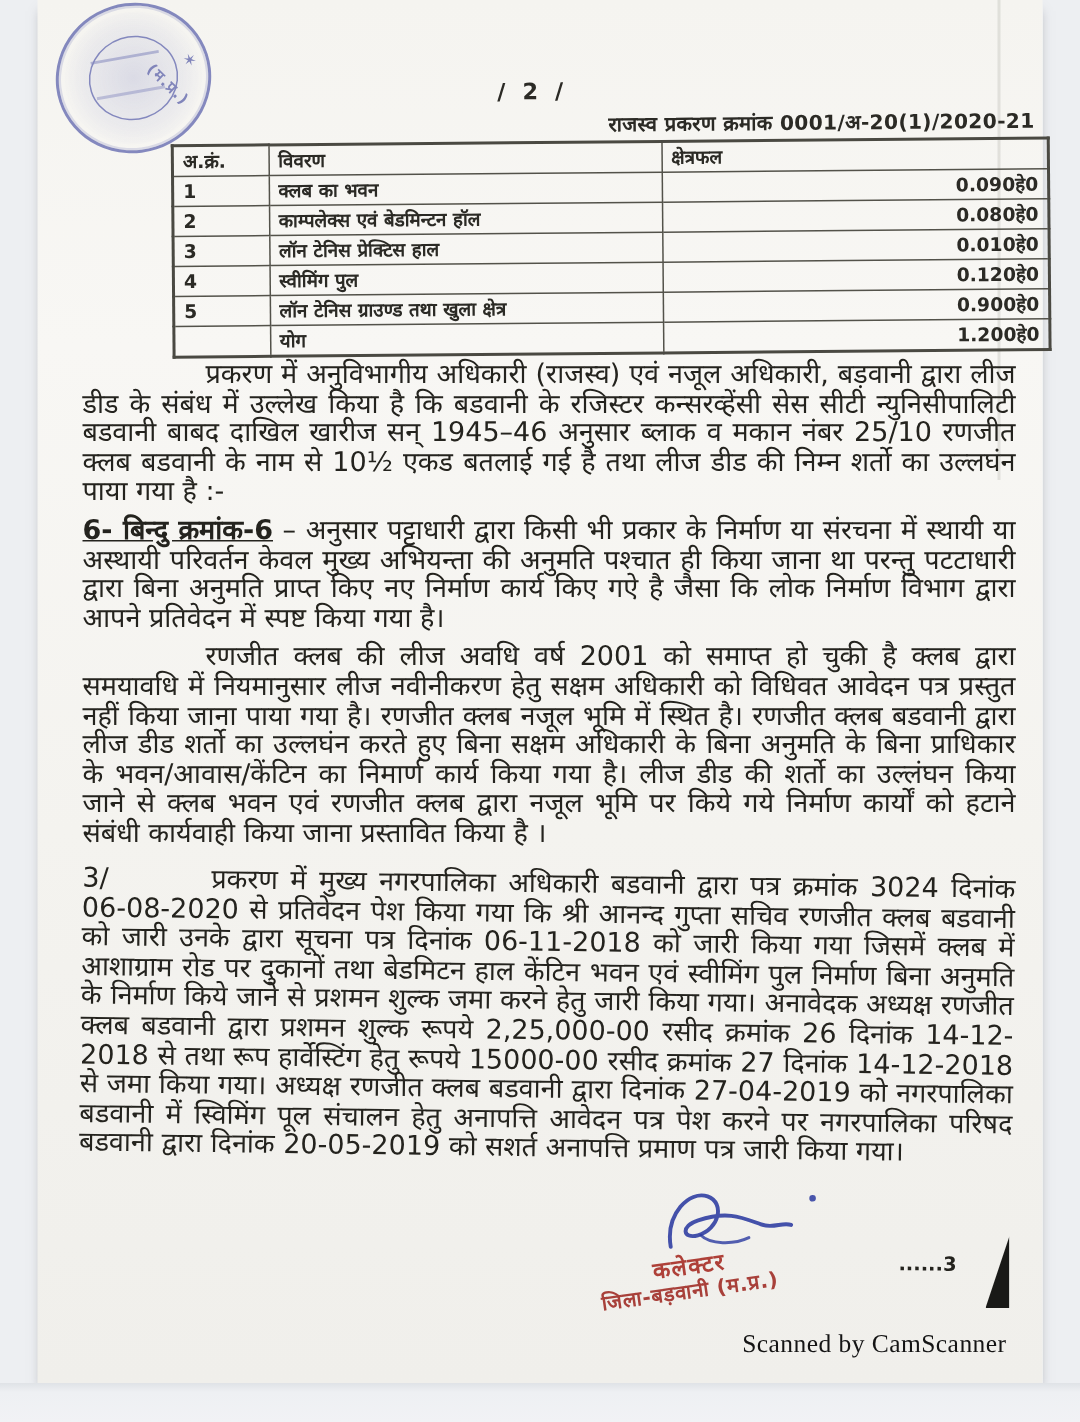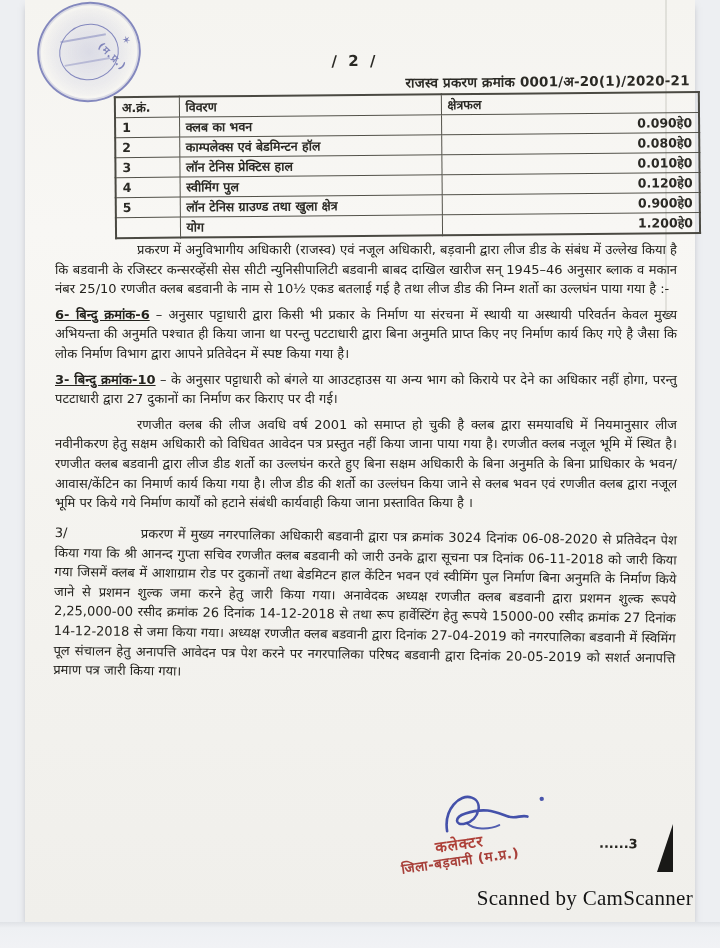--- a/index.html
+++ b/index.html
@@ -45,21 +45,21 @@
     border-collapse:collapse; font-size:12.5px; color:#2b2a25;
     border:2px solid #4a4942; }
   table.area-table th, table.area-table td {
     border:1.4px solid #53524a; padding:1px 6px; height:19px;
     font-weight:bold; text-align:left; vertical-align:middle; }
   table.area-table td.num  { width:64px; }
   table.area-table td.desc { width:262px; }
   table.area-table td.area { text-align:right; }
 
   .body-text { position:absolute; left:30px; top:240px; width:622px;
-    font-size:13px; line-height:19.6px; text-align:justify; color:#24231e;
+    font-size:18px; line-height:19.6px; text-align:justify; color:#24231e;
     font-weight:500; }
   .para { margin:0 0 6px 0; }
   .indent1 { text-indent:82px; }
   .lead-underline { font-weight:bold; text-decoration:underline; }
   .para .lead3 { display:inline-block; width:86px; font-weight:500; }
   .warp-bottom { transform:rotate(0.7deg); transform-origin:0 0; display:block; margin-top:10px; }
 
   .sign-block { position:absolute; left:368px; top:790px; width:200px; height:100px;
     transform:rotate(1deg); }
   .sign-svg { position:absolute; left:40px; top:0; }
@@ -68,21 +68,21 @@
   .stamp-district { position:absolute; left:8px; top:62px; color:#a8403a; font-weight:bold;
     font-size:13.5px; transform:rotate(-9deg); letter-spacing:.5px; white-space:nowrap; }
 
   .cont-mark { position:absolute; left:574px; top:836px; font-size:13px; font-weight:bold;
     color:#24231e; transform:rotate(0.7deg); }
 
   .corner-artifact { position:absolute; left:632px; top:824px; width:16px; height:48px;
     background:#191917; clip-path:polygon(100% 0, 100% 100%, 0 100%);
     filter:blur(.4px); }
 
-  .scan-credit { position:absolute; right:2px; top:886px; font-size:21px; color:#141414;
+  .scan-credit { position:absolute; right:24px; top:886px; font-size:17px; color:#141414;
     font-family:"Liberation Serif","DejaVu Serif",serif; letter-spacing:.3px; }
 
   .below-strip { position:absolute; left:0; top:922px; width:720px; height:26px;
     background:linear-gradient(180deg,#dfe2e6 0,#eef0f3 6px,#f1f2f5 100%); }
 </style>
 </head>
 <body>
 
 <div class="page">
 
@@ -140,21 +140,20 @@
           <td class="desc">योग</td>
           <td class="area">1.200हे0</td>
         </tr>
       </tbody>
     </table>
   </div>
 
   <div class="body-text">
     <p class="para indent1">प्रकरण में अनुविभागीय अधिकारी (राजस्व) एवं नजूल अधिकारी, बड़वानी द्वारा लीज डीड के संबंध में उल्लेख किया है कि बडवानी के रजिस्टर कन्सरव्हेंसी सेस सीटी न्युनिसीपालिटी बडवानी बाबद दाखिल खारीज सन् 1945–46 अनुसार ब्लाक व मकान नंबर 25/10 रणजीत क्लब बडवानी के नाम से 10½  एकड बतलाई गई है तथा लीज डीड की निम्न शर्तो का उल्लघंन पाया गया है :-</p>
     <p class="para"><span class="lead-underline">6- बिन्दु क्रमांक-6</span><span> – अनुसार पट्टाधारी द्वारा किसी भी प्रकार के निर्माण  या संरचना में स्थायी या अस्थायी परिवर्तन केवल मुख्य अभियन्ता की अनुमति पश्चात ही किया जाना था परन्तु पटटाधारी द्वारा बिना अनुमति प्राप्त किए नए निर्माण कार्य किए गऐ है जैसा कि लोक निर्माण विभाग द्वारा आपने प्रतिवेदन में स्पष्ट किया गया है।</span></p>
-    <p class="para"><span class="lead-underline">3- बिन्दु क्रमांक-10</span><span> – के अनुसार पट्टाधारी को बंगले या आउटहाउस या अन्य भाग को किराये पर देने का अधिकार नहीं होगा, परन्तु पटटाधारी द्वारा 27 दुकानों का निर्माण कर किराए पर दी गई।</span></p>
     <p class="para indent1">रणजीत क्लब की लीज अवधि वर्ष 2001 को समाप्त हो चुकी है क्लब द्वारा समयावधि में नियमानुसार लीज नवीनीकरण हेतु सक्षम अधिकारी को विधिवत आवेदन पत्र प्रस्तुत नहीं किया जाना पाया गया है। रणजीत क्लब नजूल भूमि में स्थित है। रणजीत क्लब बडवानी द्वारा लीज डीड शर्तो का उल्लघंन करते हुए बिना सक्षम अधिकारी के बिना अनुमति के बिना प्राधिकार के भवन/आवास/केंटिन का निमार्ण कार्य किया गया है। लीज डीड की शर्तो का उल्लंघन किया जाने से क्लब भवन एवं रणजीत क्लब द्वारा नजूल भूमि पर किये गये निर्माण कार्यों को हटाने संबंधी कार्यवाही किया जाना प्रस्तावित किया है ।</p>
     <p class="para warp-bottom"><span class="lead3">3/</span><span>प्रकरण में मुख्य नगरपालिका अधिकारी बडवानी द्वारा पत्र क्रमांक 3024 दिनांक 06-08-2020 से प्रतिवेदन पेश किया गया कि श्री आनन्द गुप्ता सचिव रणजीत क्लब बडवानी को जारी उनके द्वारा सूचना पत्र दिनांक 06-11-2018 को जारी किया गया जिसमें क्लब में आशाग्राम रोड पर दुकानों तथा बेडमिटन हाल केंटिन भवन एवं स्वीमिंग पुल निर्माण बिना अनुमति के निर्माण किये जाने से प्रशमन शुल्क जमा करने हेतु जारी किया गया। अनावेदक अध्यक्ष रणजीत क्लब बडवानी द्वारा प्रशमन शुल्क रूपये 2,25,000-00 रसीद क्रमांक 26 दिनांक 14-12-2018 से तथा रूप हार्वेस्टिंग हेतु रूपये 15000-00 रसीद क्रमांक 27 दिनांक 14-12-2018 से जमा किया गया। अध्यक्ष रणजीत क्लब बडवानी द्वारा दिनांक 27-04-2019 को नगरपालिका बडवानी में स्विमिंग पूल संचालन हेतु अनापत्ति आवेदन पत्र पेश करने पर नगरपालिका परिषद बडवानी द्वारा दिनांक 20-05-2019 को सशर्त अनापत्ति प्रमाण पत्र जारी किया गया।</span></p>
   </div>
 
   <div class="sign-block">
     <svg class="sign-svg" width="120" height="58" viewBox="0 0 120 58">
       <path d="M14 42 C10 20, 26 4, 38 8 C50 12, 46 30, 32 34 C22 37, 20 28, 32 24 C52 17, 62 22, 74 26 C82 29, 88 24, 94 26" fill="none" stroke="#2b3aa0" stroke-width="2.6" stroke-linecap="round" opacity="0.88"></path>
       <path d="M34 34 C40 40, 56 40, 66 35" fill="none" stroke="#2b3aa0" stroke-width="2" stroke-linecap="round" opacity="0.8"></path>
       <circle cx="108" cy="8" r="2.2" fill="#2b3aa0" opacity="0.85"></circle>
     </svg>

